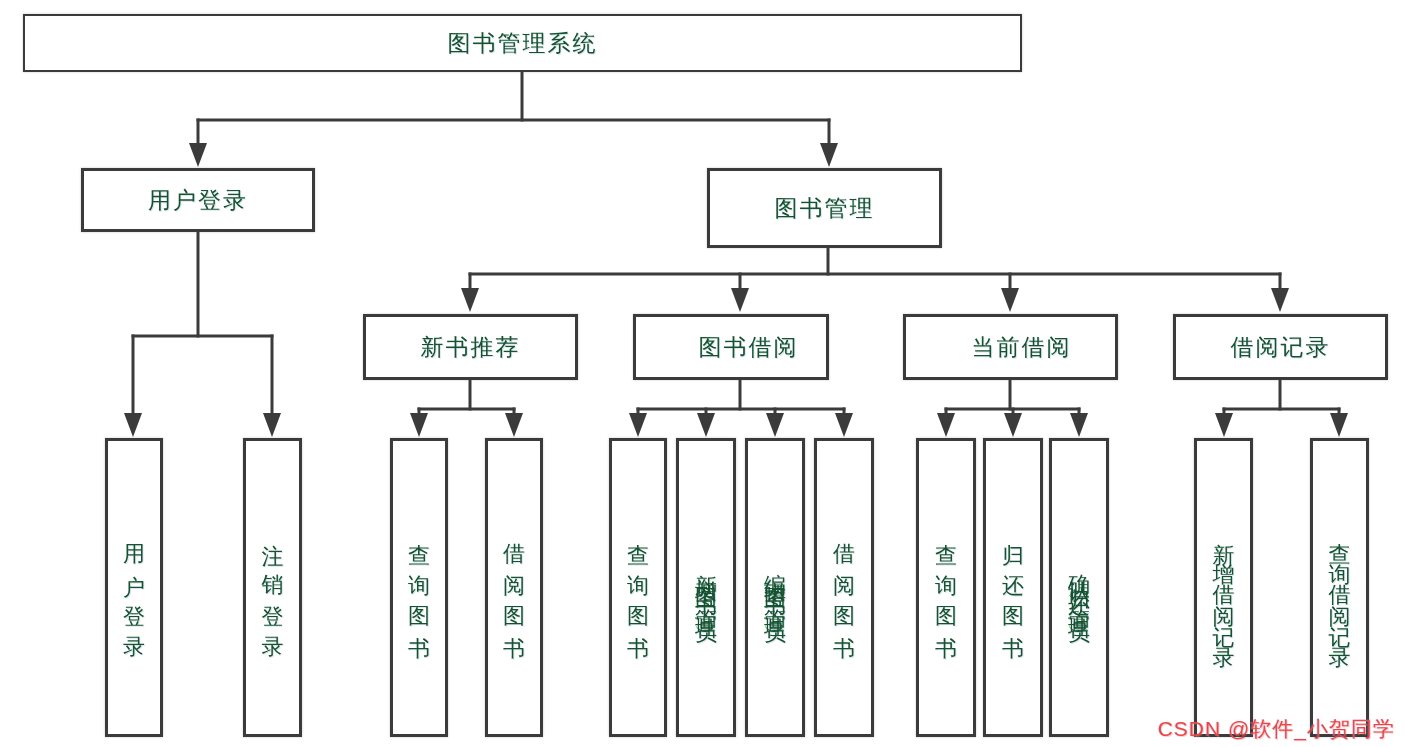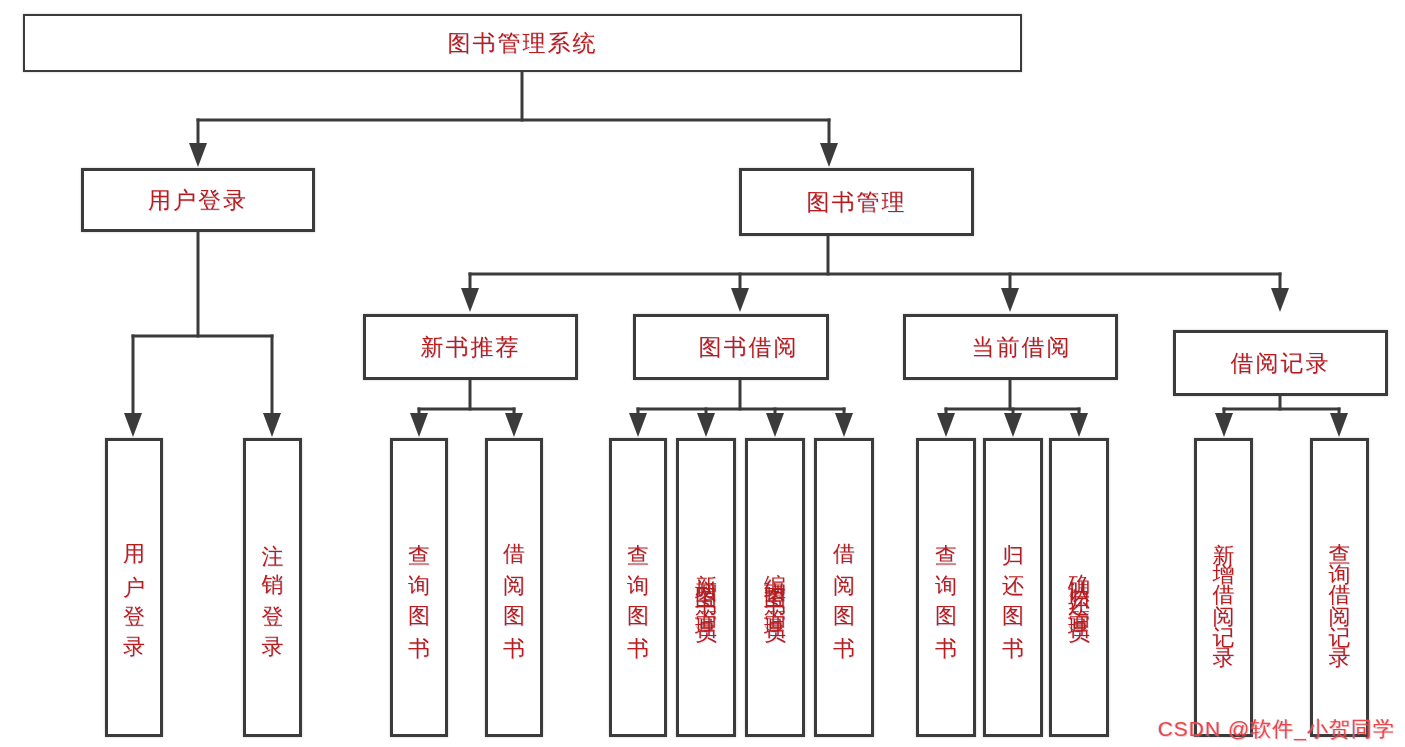--- a/index.html
+++ b/index.html
@@ -22,21 +22,21 @@
     background: #ffffff;
     border: 3px solid #3b3b3b;
     display: flex;
     align-items: center;
     justify-content: center;
     z-index: 2;
     box-shadow: 0 0 2px rgba(90,90,90,0.35);
   }
   .node.root { border-width: 2px; }
   .node .lbl {
-    color: #b91c1c;
+    color: #14532d;
     font-size: 23px;
     letter-spacing: 2px;
     white-space: nowrap;
     text-shadow: 1px 1px 0 rgba(120,150,210,0.25);
   }
   .node.leaf .lbl {
     writing-mode: vertical-rl;
     font-size: 22px;
     white-space: nowrap;
     letter-spacing: 7px;
@@ -110,33 +110,33 @@
       <line x1="1339" y1="409" x2="1339" y2="423" stroke="#3b3b3b" stroke-width="3" stroke-linecap="square"></line>
       <polygon points="1330,413 1348,413 1339,437" fill="#3b3b3b"></polygon>
     </svg>
   <div id="nodes">
       <div class="node root" style="left: 23px; top: 14px; width: 999px; height: 58px;">
         <span class="lbl">图书管理系统</span>
       </div>
       <div class="node branch" style="left: 81px; top: 168px; width: 234px; height: 64px;">
         <span class="lbl">用户登录</span>
       </div>
-      <div class="node branch" style="left: 739px; top: 168px; width: 235px; height: 68px;">
+      <div class="node branch" style="left: 707px; top: 168px; width: 235px; height: 80px;">
         <span class="lbl">图书管理</span>
       </div>
       <div class="node branch" style="left: 363px; top: 314px; width: 215px; height: 66px;">
         <span class="lbl">新书推荐</span>
       </div>
       <div class="node branch" style="left: 633px; top: 314px; width: 196px; height: 66px; padding-left: 35px;">
         <span class="lbl">图书借阅</span>
       </div>
       <div class="node branch" style="left: 903px; top: 314px; width: 215px; height: 66px; padding-left: 22px;">
         <span class="lbl">当前借阅</span>
       </div>
-      <div class="node branch" style="left: 1173px; top: 314px; width: 215px; height: 66px; margin-top: 16px;">
+      <div class="node branch" style="left: 1173px; top: 314px; width: 215px; height: 66px;">
         <span class="lbl">借阅记录</span>
       </div>
       <div class="node leaf" style="left: 105px; top: 438px; width: 58px; height: 299px;">
         <span class="lbl" style="letter-spacing: 31px;">用户登录</span>
       </div>
       <div class="node leaf" style="left: 243px; top: 438px; width: 59px; height: 299px;">
         <span class="lbl" style="letter-spacing: 31px;">注销登录</span>
       </div>
       <div class="node leaf" style="left: 390px; top: 438px; width: 58px; height: 299px;">
         <span class="lbl" style="letter-spacing: 31px;">查询图书</span>

